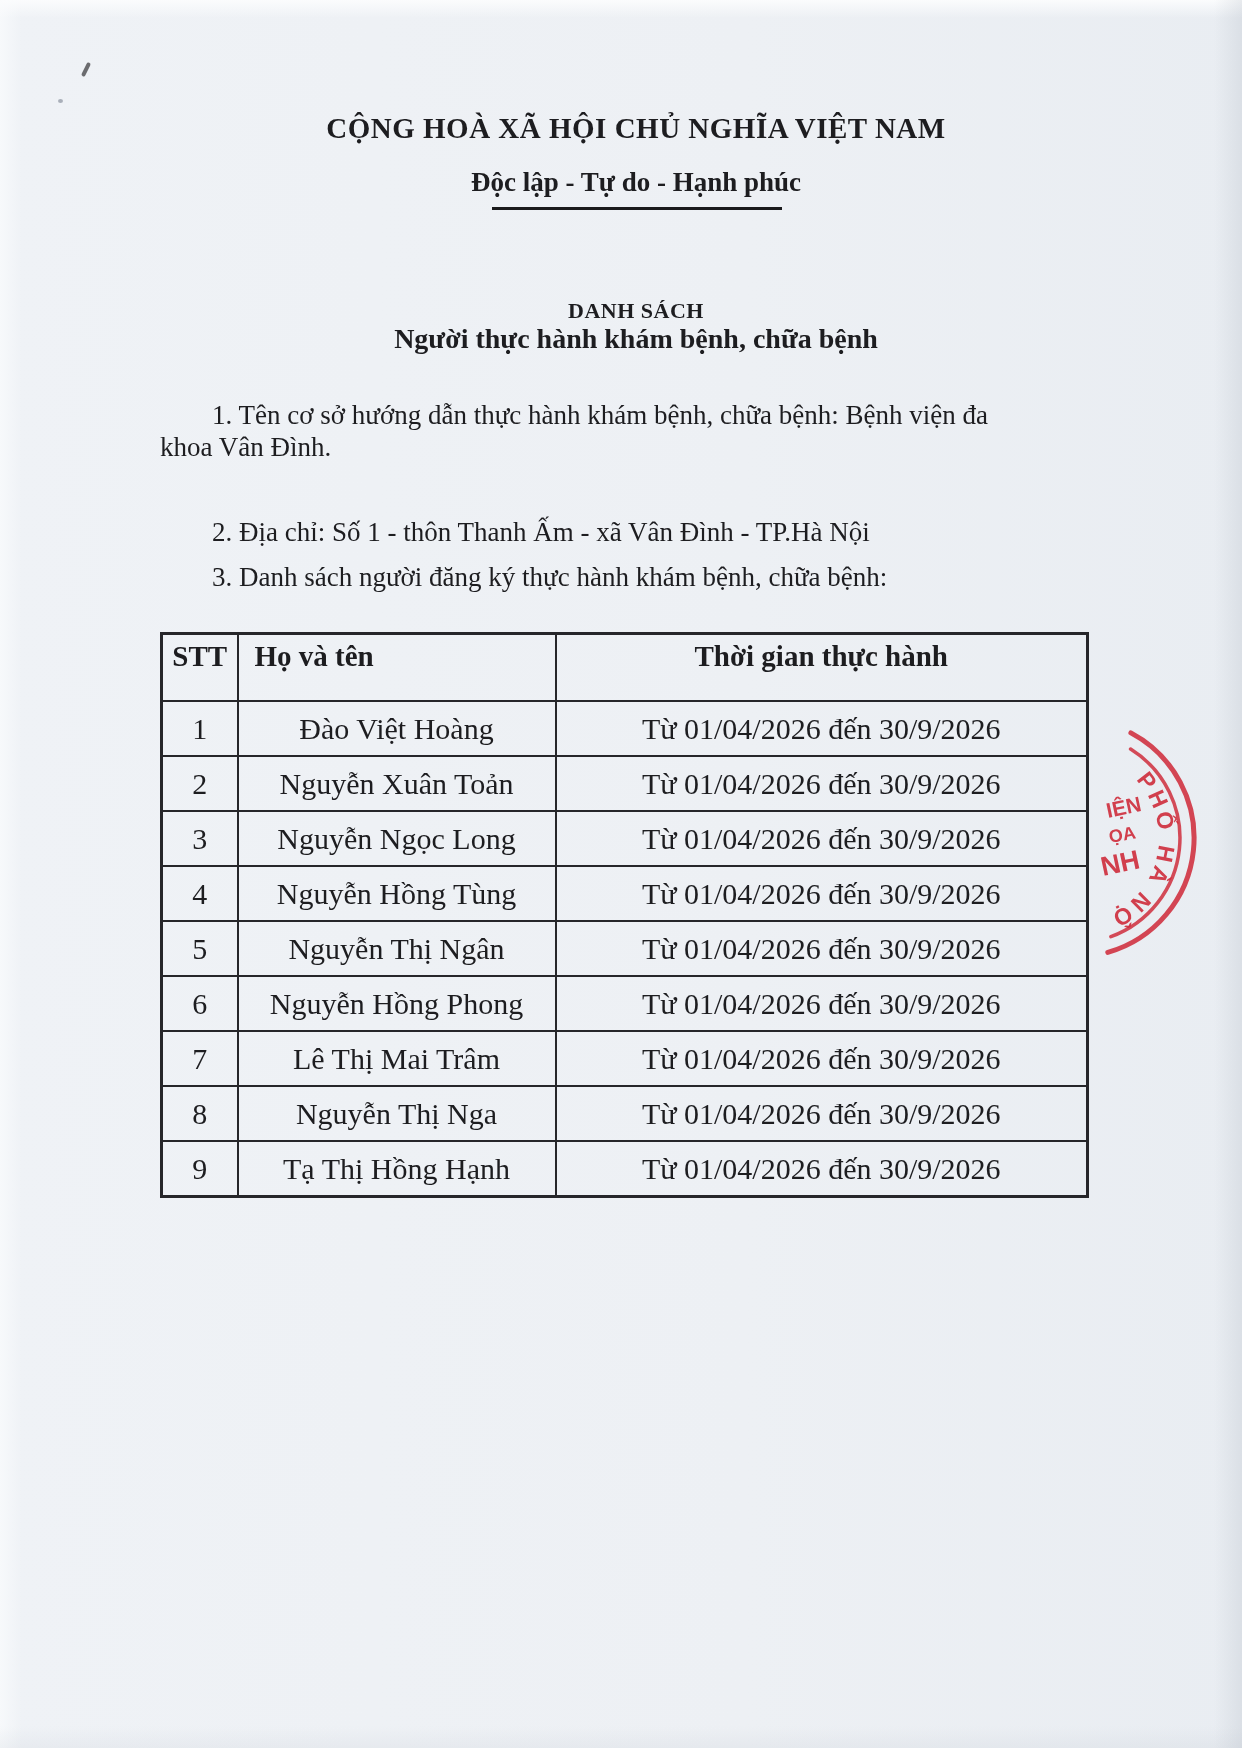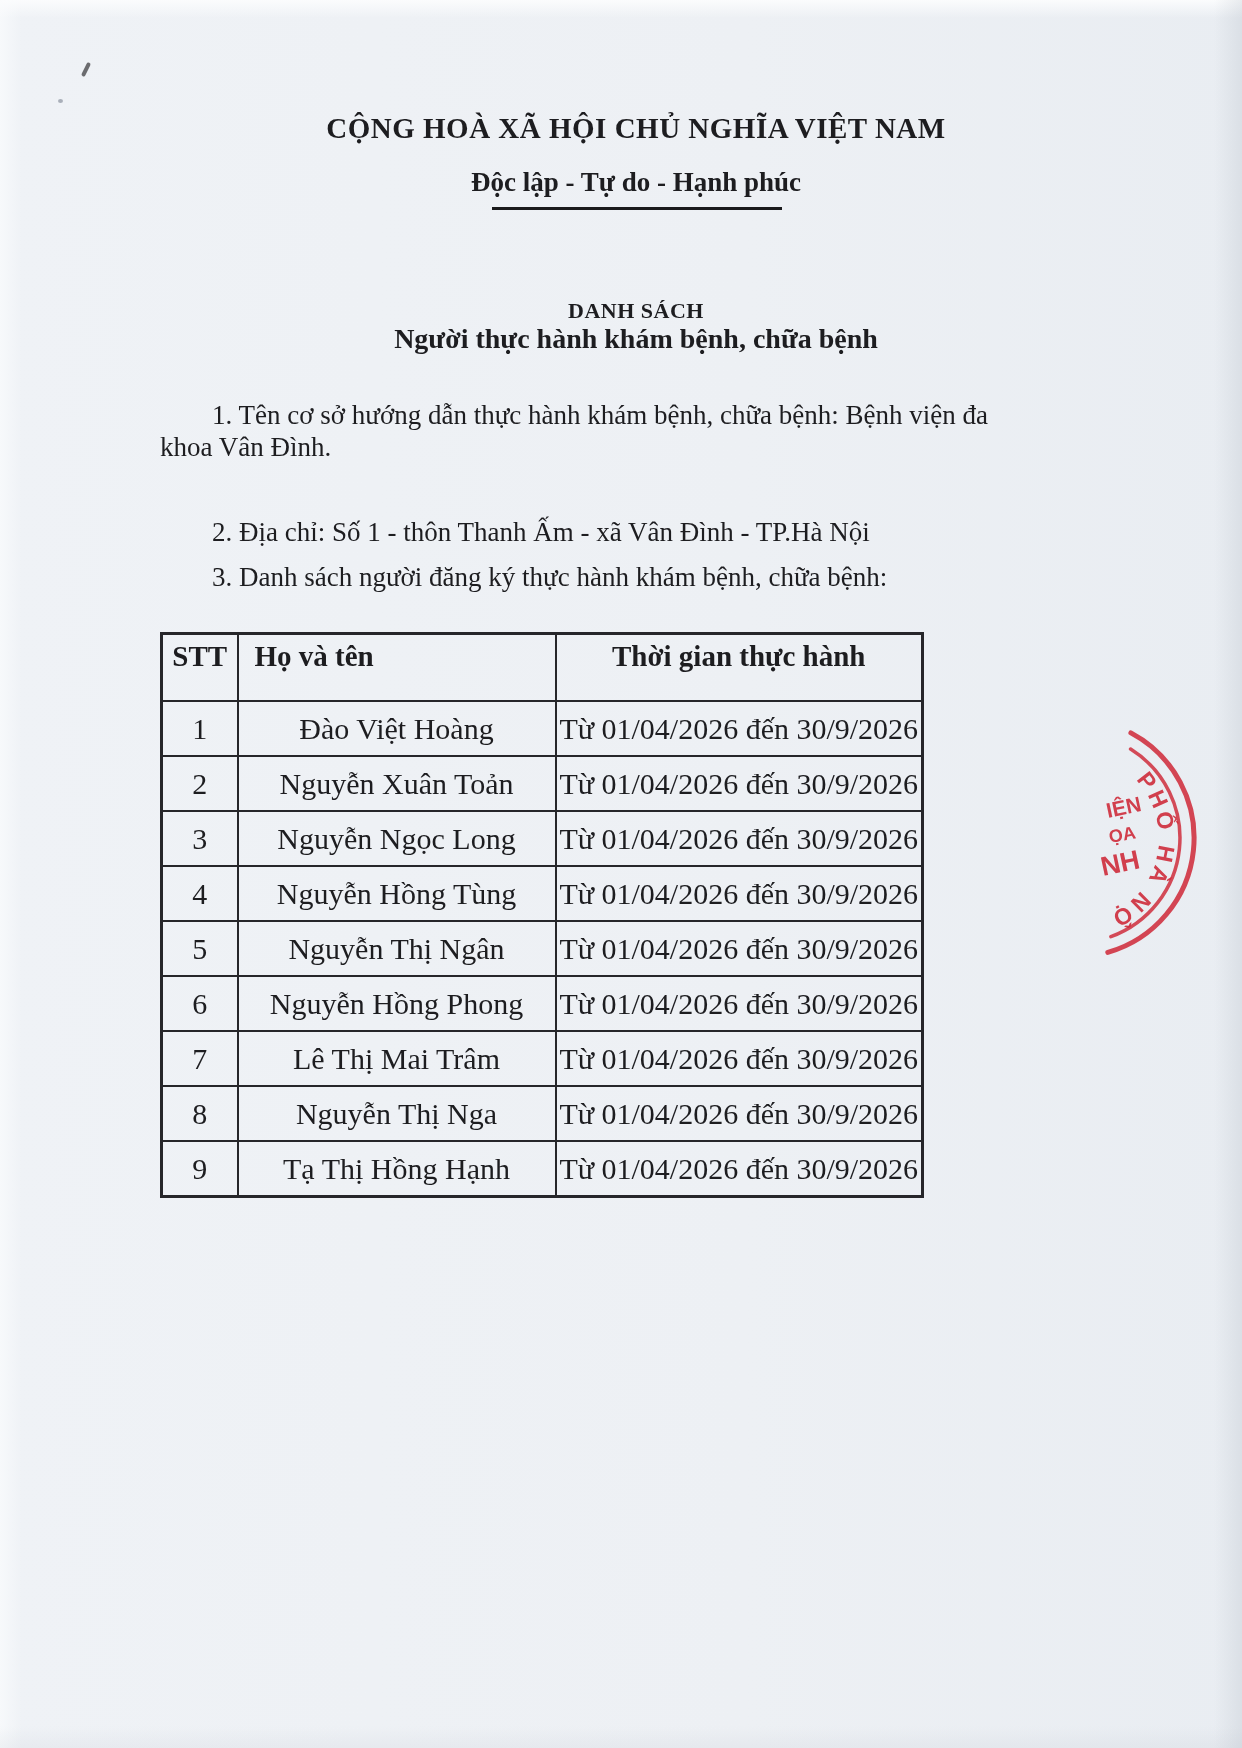--- a/index.html
+++ b/index.html
@@ -37,21 +37,21 @@
   .h2-rule { position: absolute; left: 492px; top: 207px; width: 290px; height: 3px; background: #1a1a1c; }
   .title { top: 266px; font-size: 22px; font-weight: bold; letter-spacing: .5px; margin-top: 32px; }
   .subtitle { top: 323px; font-size: 28px; font-weight: bold; }
   .para { position: absolute; left: 160px; width: 952px; font-size: 27px; line-height: 1.2; }
   .indent { text-indent: 52px; }
   .p1l1 { top: 381px; margin-top: 18px; }
   .p1l2 { top: 431px; }
   .p2 { top: 516px; }
   .p3 { top: 561px; }
   .list-table {
-    position: absolute; left: 160px; top: 632px; width: 764px;
+    position: absolute; left: 160px; top: 632px; width: 929px;
     border-collapse: collapse; table-layout: fixed;
     border: 3px solid #26262a;
   }
   .list-table th, .list-table td { border: 2px solid #26262a; overflow: hidden; }
   .c-stt { width: 76px; } .c-name { width: 318px; }
   .list-table th { font-size: 29px; font-weight: bold; height: 59px; vertical-align: top; padding-top: 5px; }
   .th-stt { text-align: center; }
   .th-name { text-align: left; padding-left: 16px; margin-top: 48px; }
   .th-time { text-align: center; }
   .list-table td { font-size: 30px; height: 51px; text-align: center; vertical-align: middle; }

